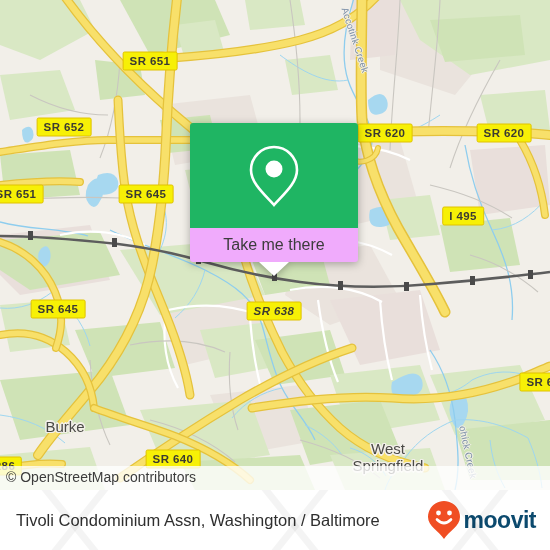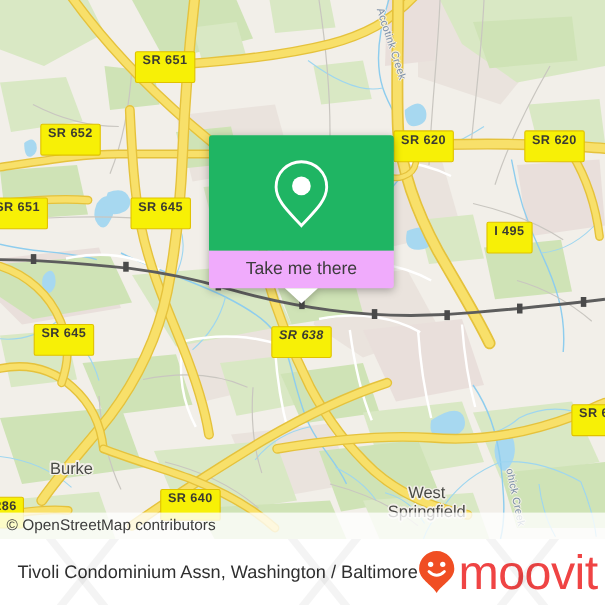--- a/index.html
+++ b/index.html
@@ -24,21 +24,21 @@
   .shield {
     position: absolute;
     background: #f7f006;
     border: 1.6px solid #e0c200;
     border-radius: 2px;
     color: #3b3b32;
     font-size: 11.5px;
     font-weight: bold;
     letter-spacing: .4px;
     line-height: 15px;
-    height: 29px;
+    height: 19px;
     padding: 1px 6px 0 6px;
     white-space: nowrap;
     transform: translate(-50%, -50%);
     text-align: center;
   }
 
   
   .place {
     position: absolute;
     color: #4a4a46;
@@ -117,24 +117,24 @@
     padding: 0 14px 0 16px;
     overflow: hidden;
   }
   #footer-title {
     font-size: 16.5px;
     color: #2f2f2f;
     white-space: nowrap;
   }
   #brand { display: flex; align-items: center; gap: 3px; }
   #brand-word {
-    font-size: 44px;
-    font-weight: normal;
+    font-size: 23px;
+    font-weight: bold;
     letter-spacing: -0.5px;
-    color: #ef4444;
+    color: #0c4a6e;
     line-height: 33px;
   }
 </style>
 </head>
 <body>
 
 <div id="root">
 
   <div id="map">
 

